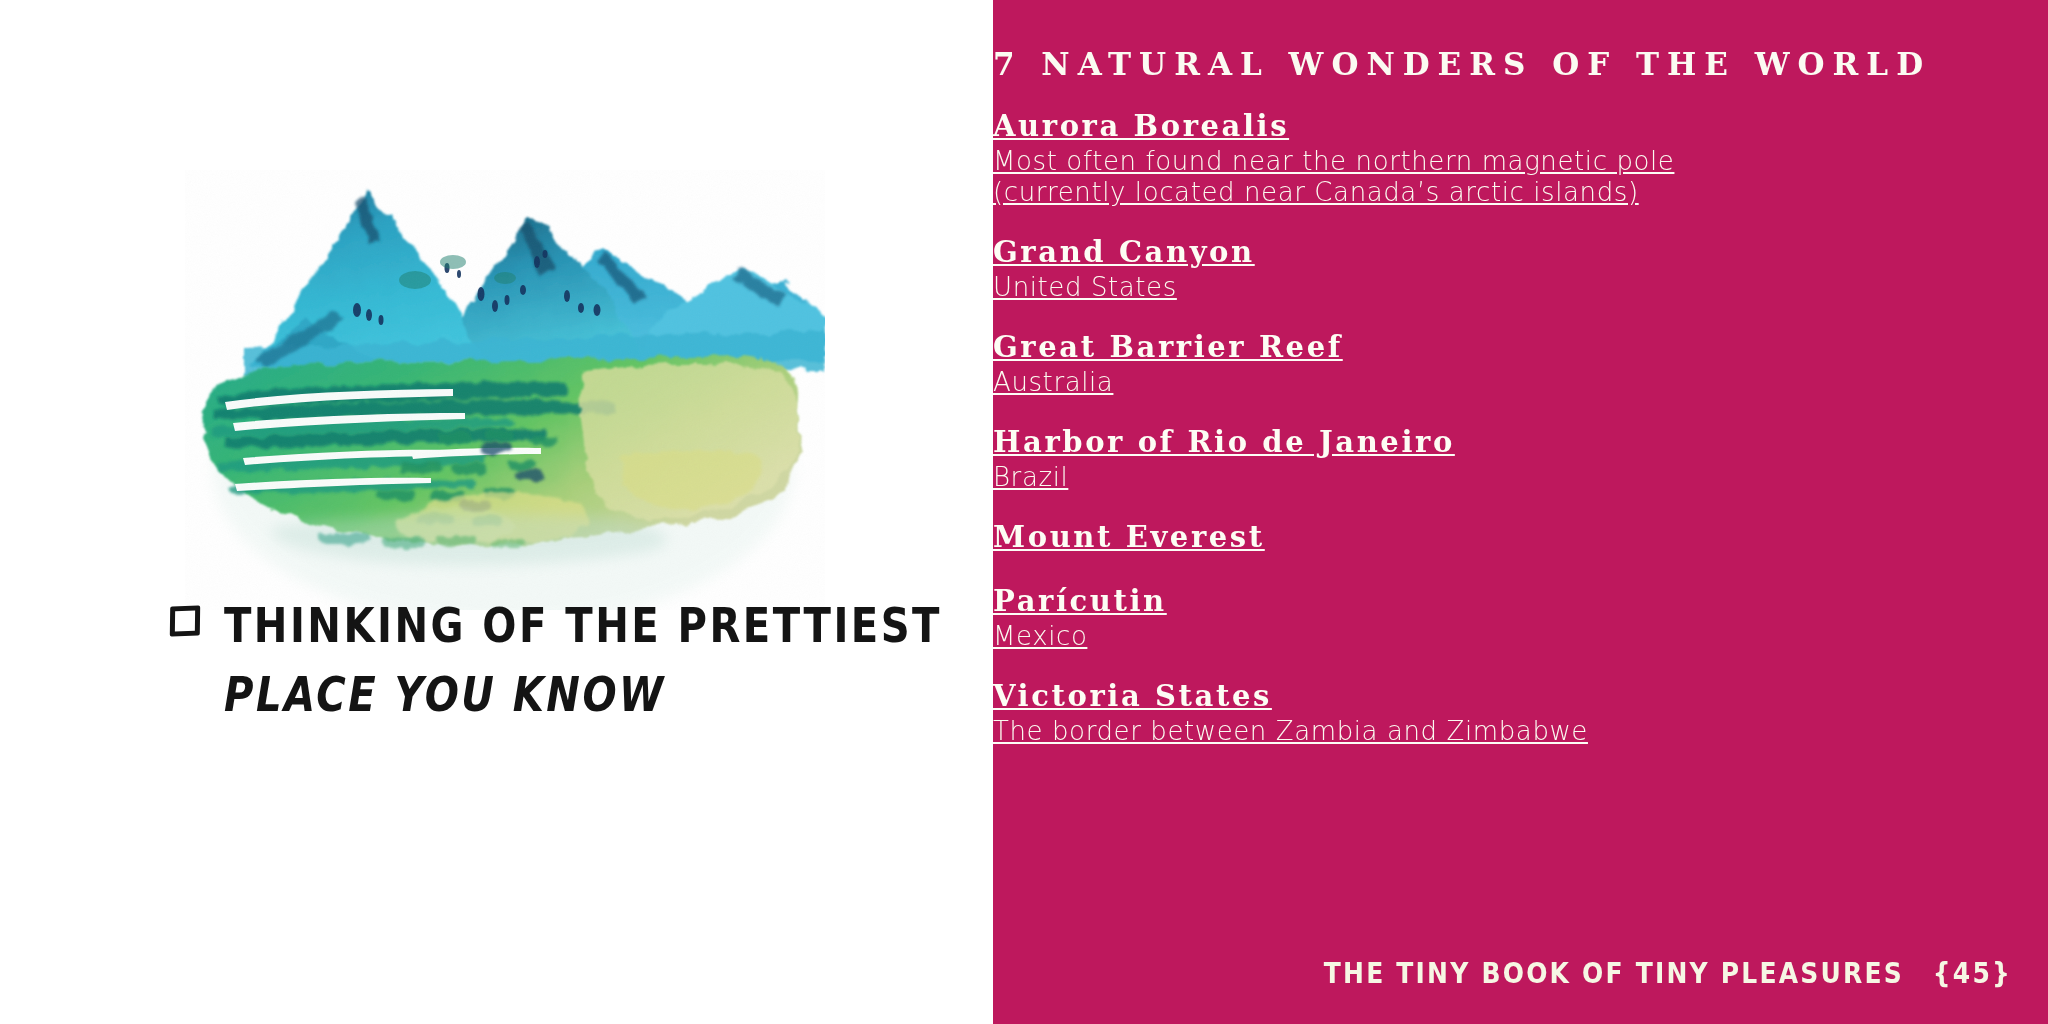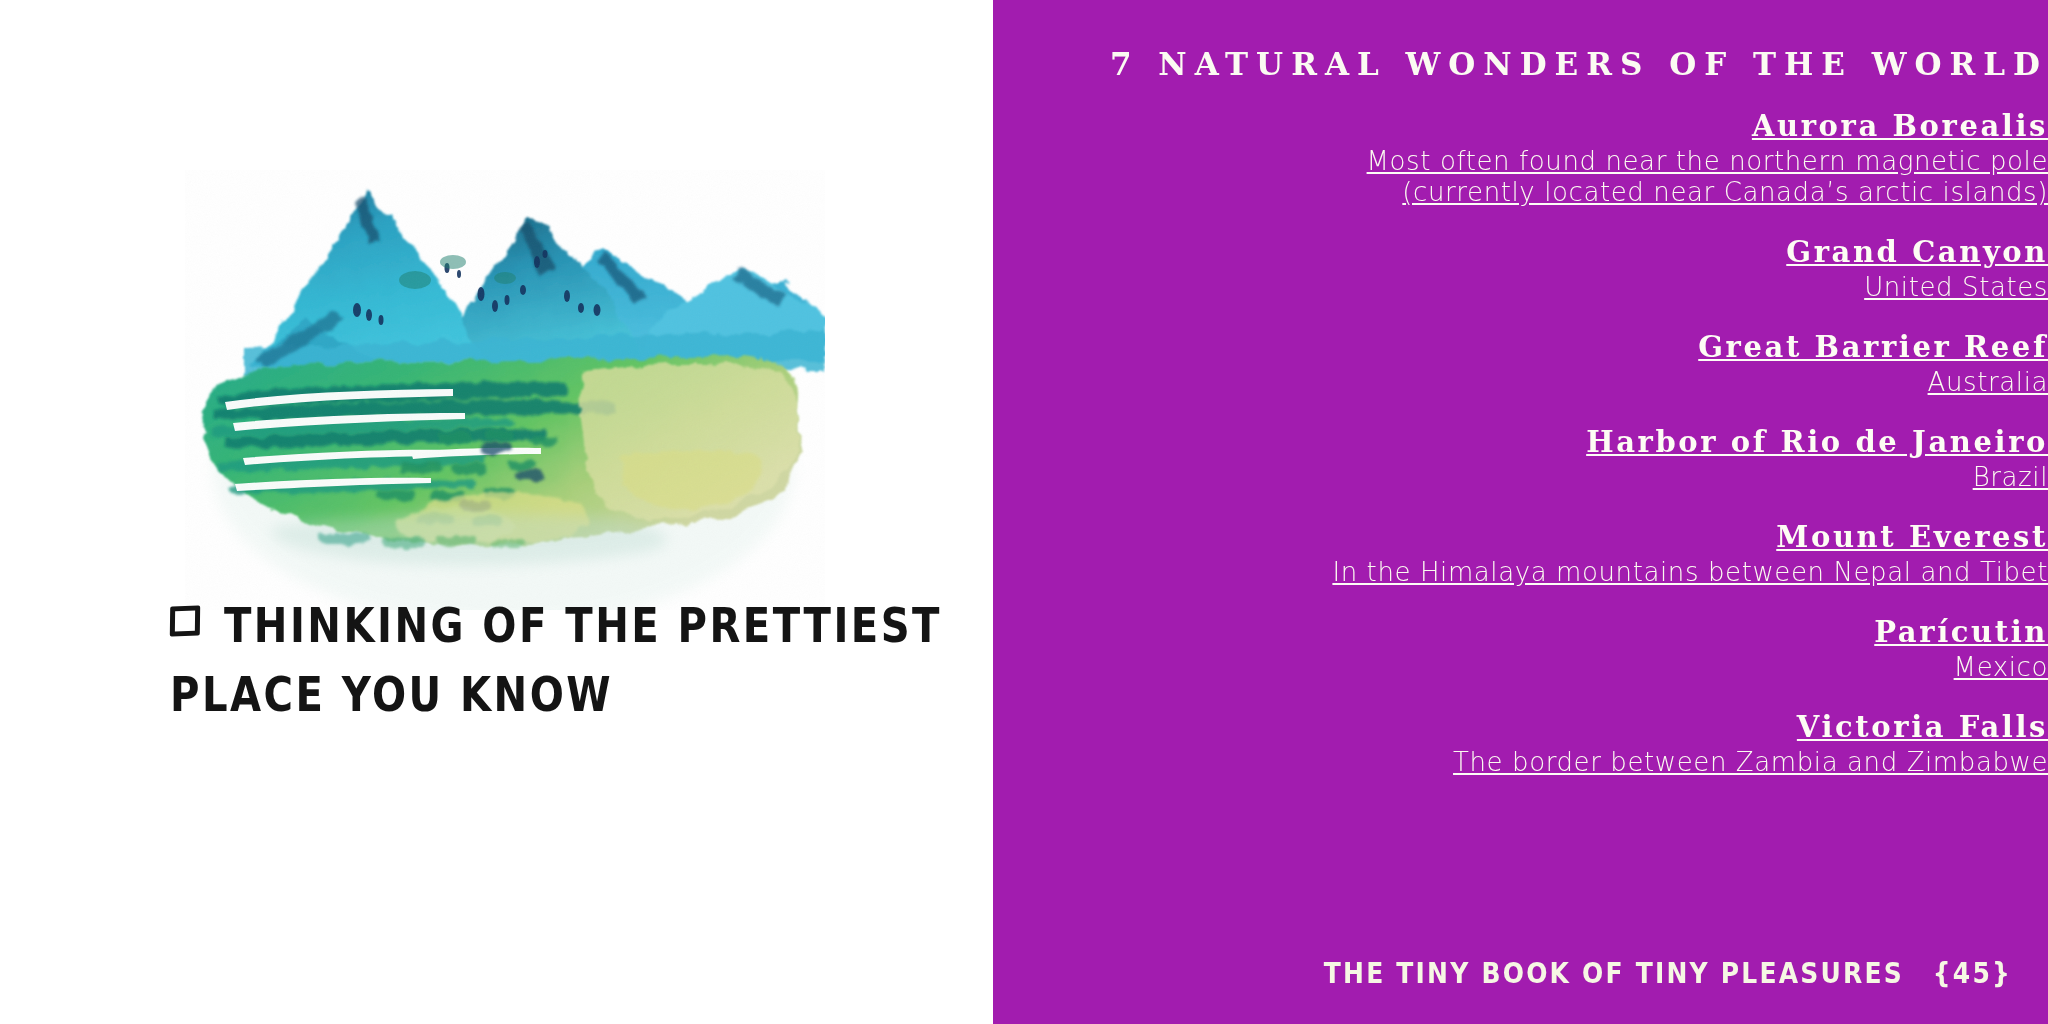--- a/index.html
+++ b/index.html
@@ -43,42 +43,44 @@
     flex:0 0 auto;
     width:30px;height:30px;
     margin-top:14px;margin-right:24px;
     border:5px solid #141414;
     border-radius:2px;
     transform:rotate(-2.2deg) skewX(-3deg);
     box-sizing:border-box;
   }
   .prompt-text-1{transform:scaleY(1.18) scaleX(0.98);transform-origin:left center;}
   .prompt-line2{
+    margin-left:54px;
     margin-top:12px;
+    font-style:italic;
   }
   .prompt-text-2{
     font-family:"DejaVu Sans", sans-serif;
     font-weight:700;
     font-size:41px;
     letter-spacing:2.5px;
     color:#141414;
     white-space:nowrap;
     display:inline-block;
     transform:scaleY(1.18) scaleX(0.98);
     transform-origin:left center;
   }
 
   
   .page-right{
     position:relative;
     width:1055px;height:1024px;
     flex:0 0 1055px;
-    background:#a21caf;
+    background:#be185d;
     color:#fdfdf6;
-    text-align:right;
+    text-align:left;
   }
   .panel-title{
     font-family:"DejaVu Serif", serif;
     font-weight:700;
     font-size:31px;
     letter-spacing:8px;
     margin:0;
     padding-top:46px;
     color:#fbfbf2;
   }
@@ -346,34 +348,31 @@
 
       <li class="entry">
         <div class="entry-name">Harbor of Rio de Janeiro</div>
         <div class="entry-desc">
           <span class="dl">Brazil</span>
         </div>
       </li>
 
       <li class="entry">
         <div class="entry-name">Mount Everest</div>
-        <div class="entry-desc">
-          <span class="dl">In the Himalaya mountains between Nepal and Tibet</span>
-        </div>
       </li>
 
       <li class="entry">
         <div class="entry-name">Parícutin</div>
         <div class="entry-desc">
           <span class="dl">Mexico</span>
         </div>
       </li>
 
       <li class="entry">
-        <div class="entry-name">Victoria Falls</div>
+        <div class="entry-name">Victoria States</div>
         <div class="entry-desc">
           <span class="dl">The border between Zambia and Zimbabwe</span>
         </div>
       </li>
 
     </ul>
 
     <div class="colophon">
       <span>THE TINY BOOK OF TINY PLEASURES</span>
       <span class="page-num">{45}</span>

